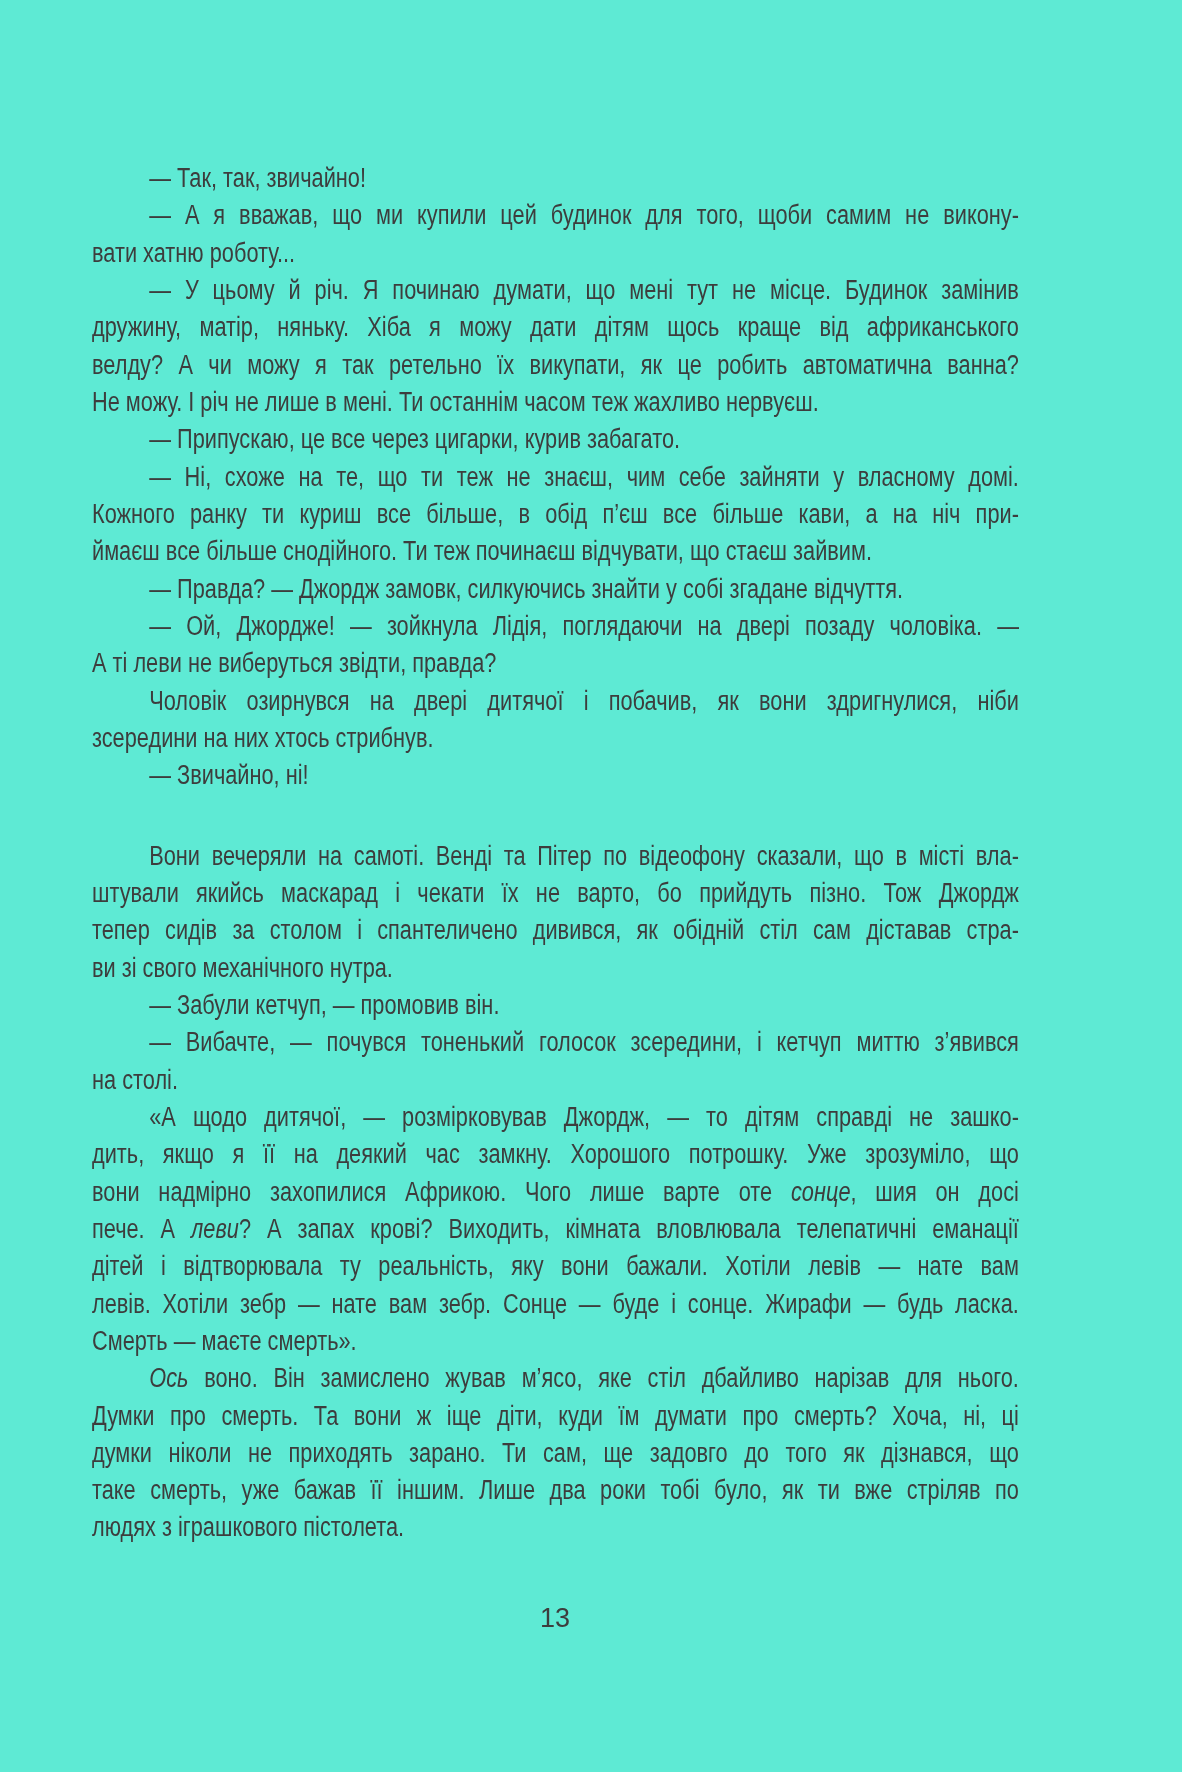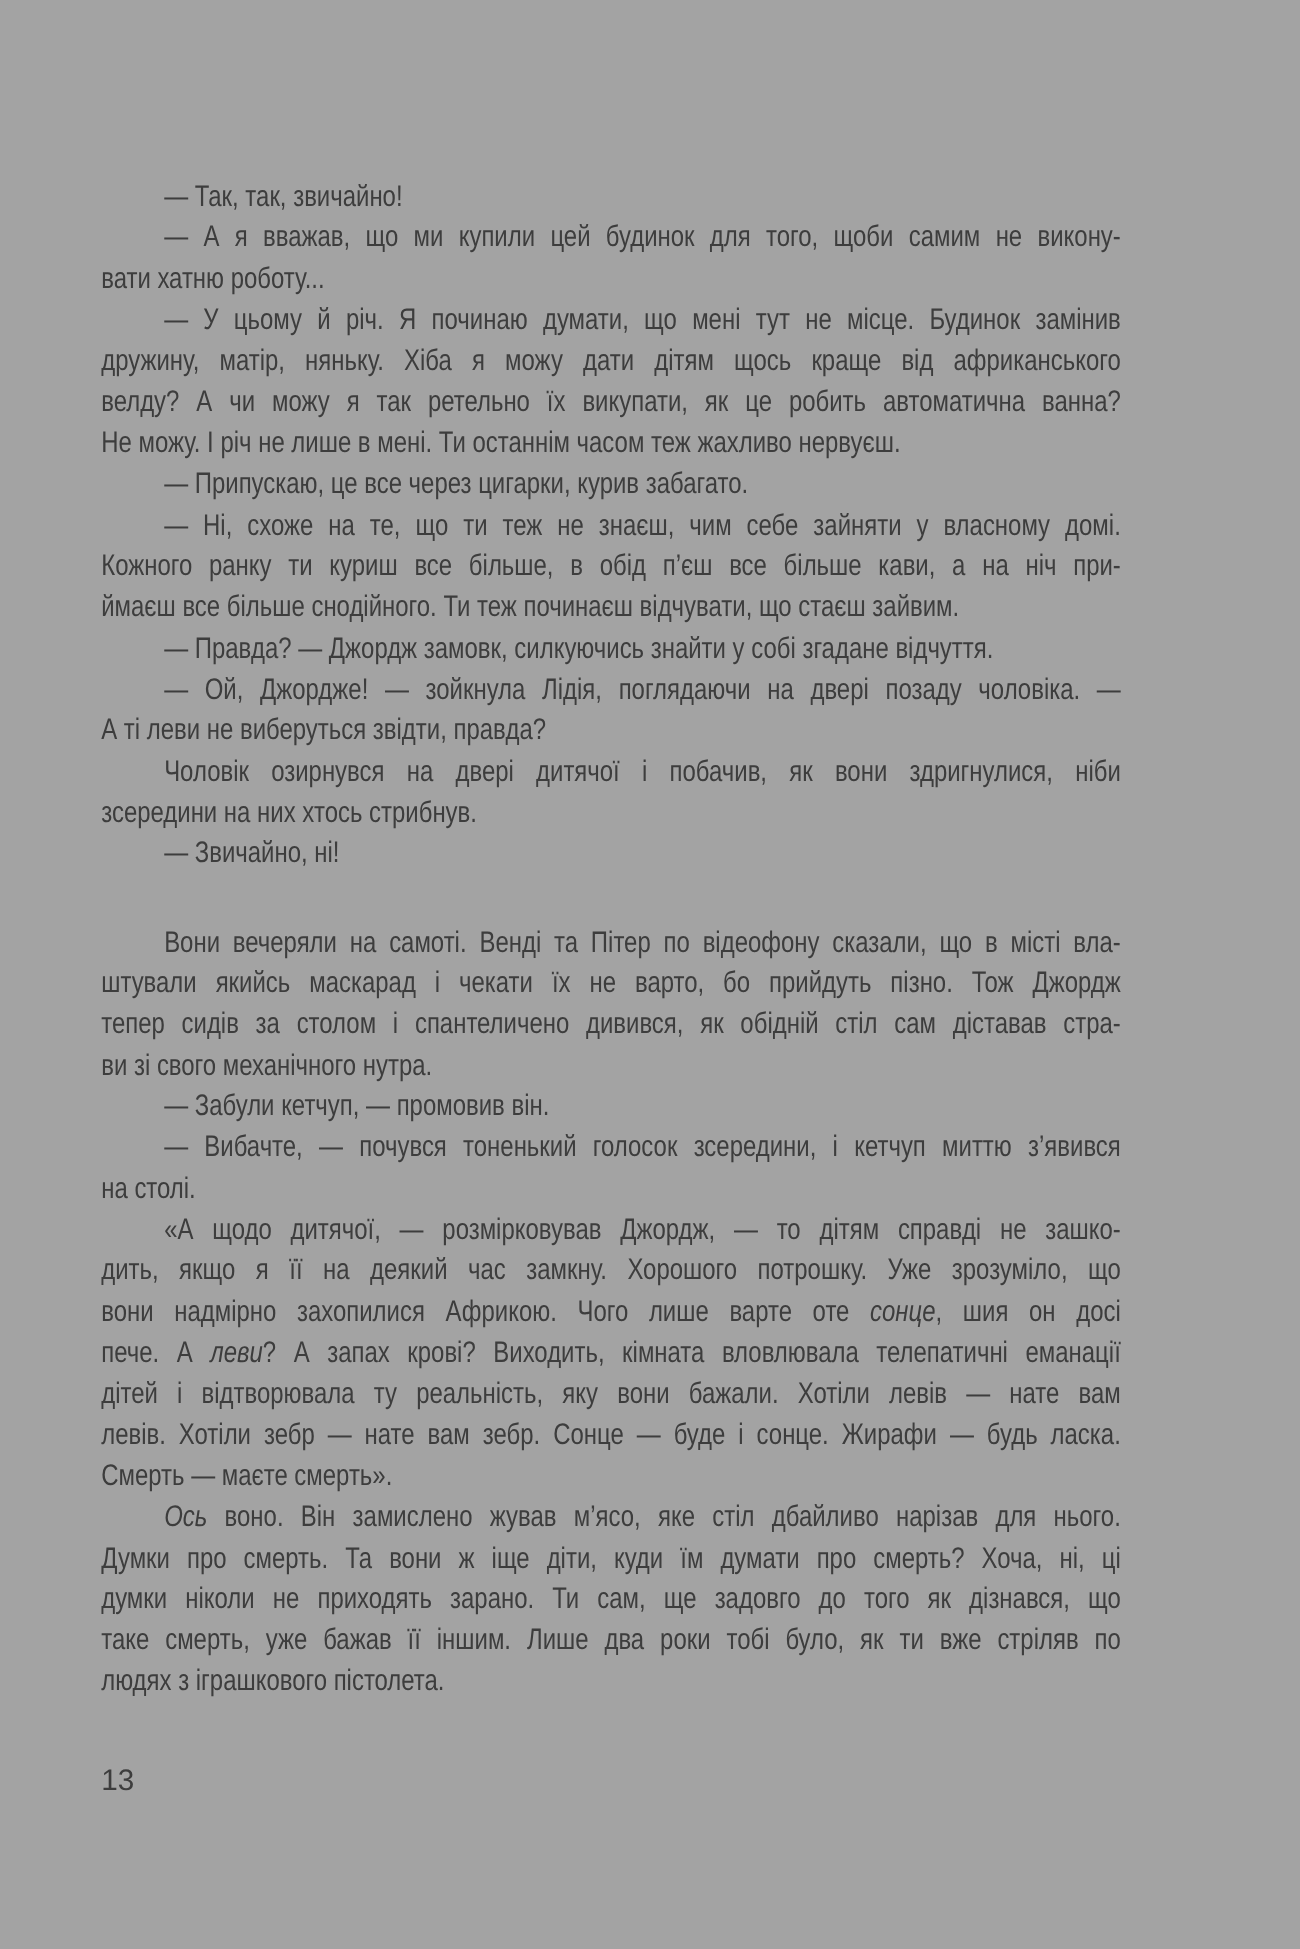--- a/index.html
+++ b/index.html
@@ -4,21 +4,21 @@
 <style>
   html, body {
     margin: 0;
     padding: 0;
     background: #ffffff;
   }
   .book-page {
     position: relative;
     width: 1182px;
     height: 1772px;
-    background: #a3a3a3;
+    background: #5eead4;
     font-family: "Liberation Sans", sans-serif;
     color: #3d3d3d;
     overflow: hidden;
   }
   .text-block {
     position: absolute;
     left: 92px;
     top: 160px;
     width: 1150px;
     transform: scaleX(0.806);
@@ -35,21 +35,21 @@
     white-space: normal;
   }
   .line.first { text-indent: 71px; }
   .line.last { text-align-last: left; }
   .italic { font-style: italic; }
   .page-number {
     position: absolute;
     top: 1600px;
     left: 92px;
     width: 926px;
-    text-align: left;
+    text-align: center;
     font-size: 27px;
     line-height: 37.33px;
     color: #3d3d3d;
   }
 </style>
 </head>
 <body>
 
 <div class="book-page">
   <div class="text-block" id="text-block">

